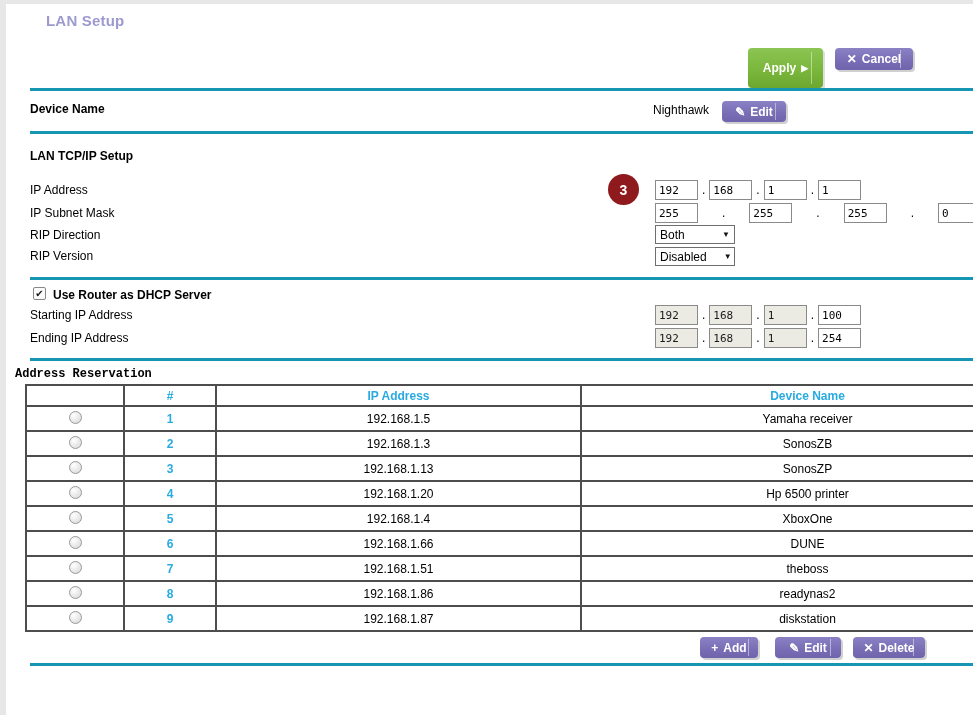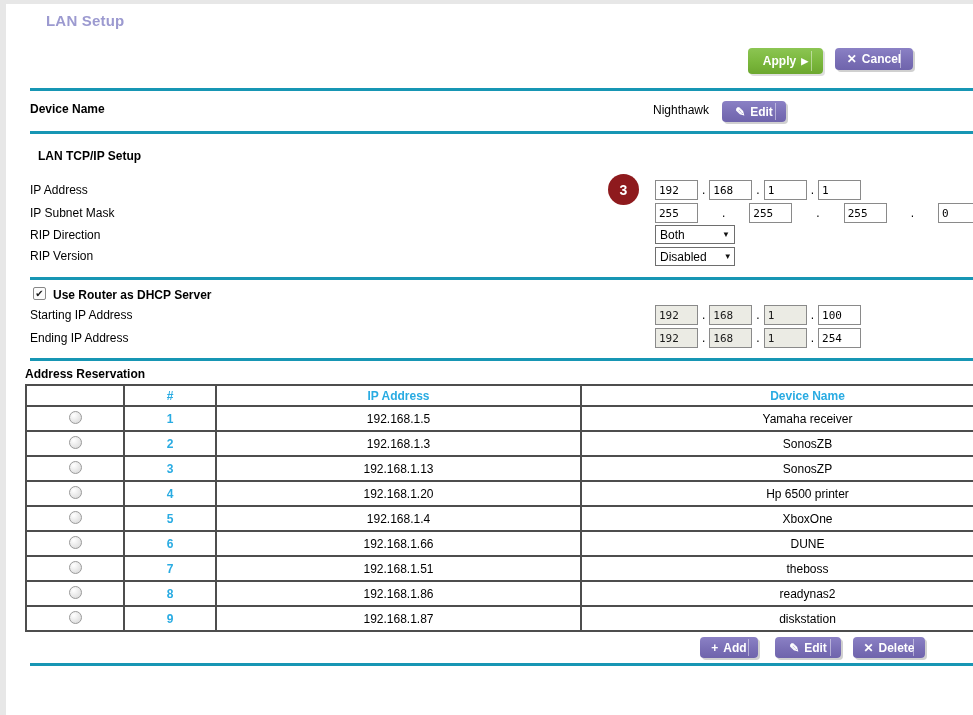--- a/index.html
+++ b/index.html
@@ -159,41 +159,41 @@
   table.resv td { height: 25px; }
   td.numcell { color: #29ABE2; font-weight: bold; }
 </style>
 </head>
 <body>
 
 <div class="page">
 
   <div class="abs title" style="left:24px; top:8px;margin-left:16px;">LAN Setup</div>
 
-  <button class="btn green" style="left:742px; top:44px; width:75px; height:26px;">
+  <button class="btn green" style="left:742px; top:44px; width:75px; height:40px;">
     <span>Apply</span>
     <span class="micro">▶</span>
   </button>
   <button class="btn purple" style="left:829px; top:44px; width:78px; height:22px;">
     <span class="glyph">✕</span>
     <span>Cancel</span>
   </button>
 
   <div class="hr" style="top:84px;"></div>
 
   <div class="abs lbl b" style="left:24px; top:98px;">Device Name</div>
   <div class="abs lbl" style="left:647px; top:99px;">Nighthawk</div>
   <button class="btn purple" style="left:716px; top:97px; width:64px; height:21px;">
     <span class="glyph">✎</span>
     <span>Edit</span>
   </button>
 
   <div class="hr" style="top:127px;"></div>
 
-  <div class="abs lbl b" style="left:24px; top:145px;margin-left:8px;">LAN TCP/IP Setup</div>
+  <div class="abs lbl b" style="left:24px; top:145px;">LAN TCP/IP Setup</div>
 
   <div class="abs lbl" style="left:24px; top:179px;">IP Address</div>
   <div class="abs lbl" style="left:24px; top:202px;">IP Subnet Mask</div>
   <div class="abs lbl" style="left:24px; top:224px;text-align:center;">RIP Direction</div>
   <div class="abs lbl" style="left:24px; top:245px;">RIP Version</div>
 
   <div class="badge" style="left:602px; top:170px;">3</div>
 
   <div class="octgroup" style="left:649px; top:176px;">
     <input class="octet" value="192" style="">
@@ -248,21 +248,21 @@
     <span class="dot">.</span>
     <input class="octet dis" disabled="" value="168" style="">
     <span class="dot">.</span>
     <input class="octet dis" disabled="" value="1" style="">
     <span class="dot">.</span>
     <input class="octet" value="254" style="">
   </div>
 
   <div class="hr" style="top:354px;"></div>
 
-  <div class="abs lbl b" style="left:19px; top:363px;">Address Reservation</div>
+  <div class="abs lbl b" style="left:9px; top:363px;font-family:Liberation Mono, monospace;">Address Reservation</div>
 
   <table class="resv">
     <colgroup>
       <col style="width:98px">
         <col style="width:92px">
         <col style="width:365px">
         <col>
     </colgroup>
     <thead>
       <tr>

